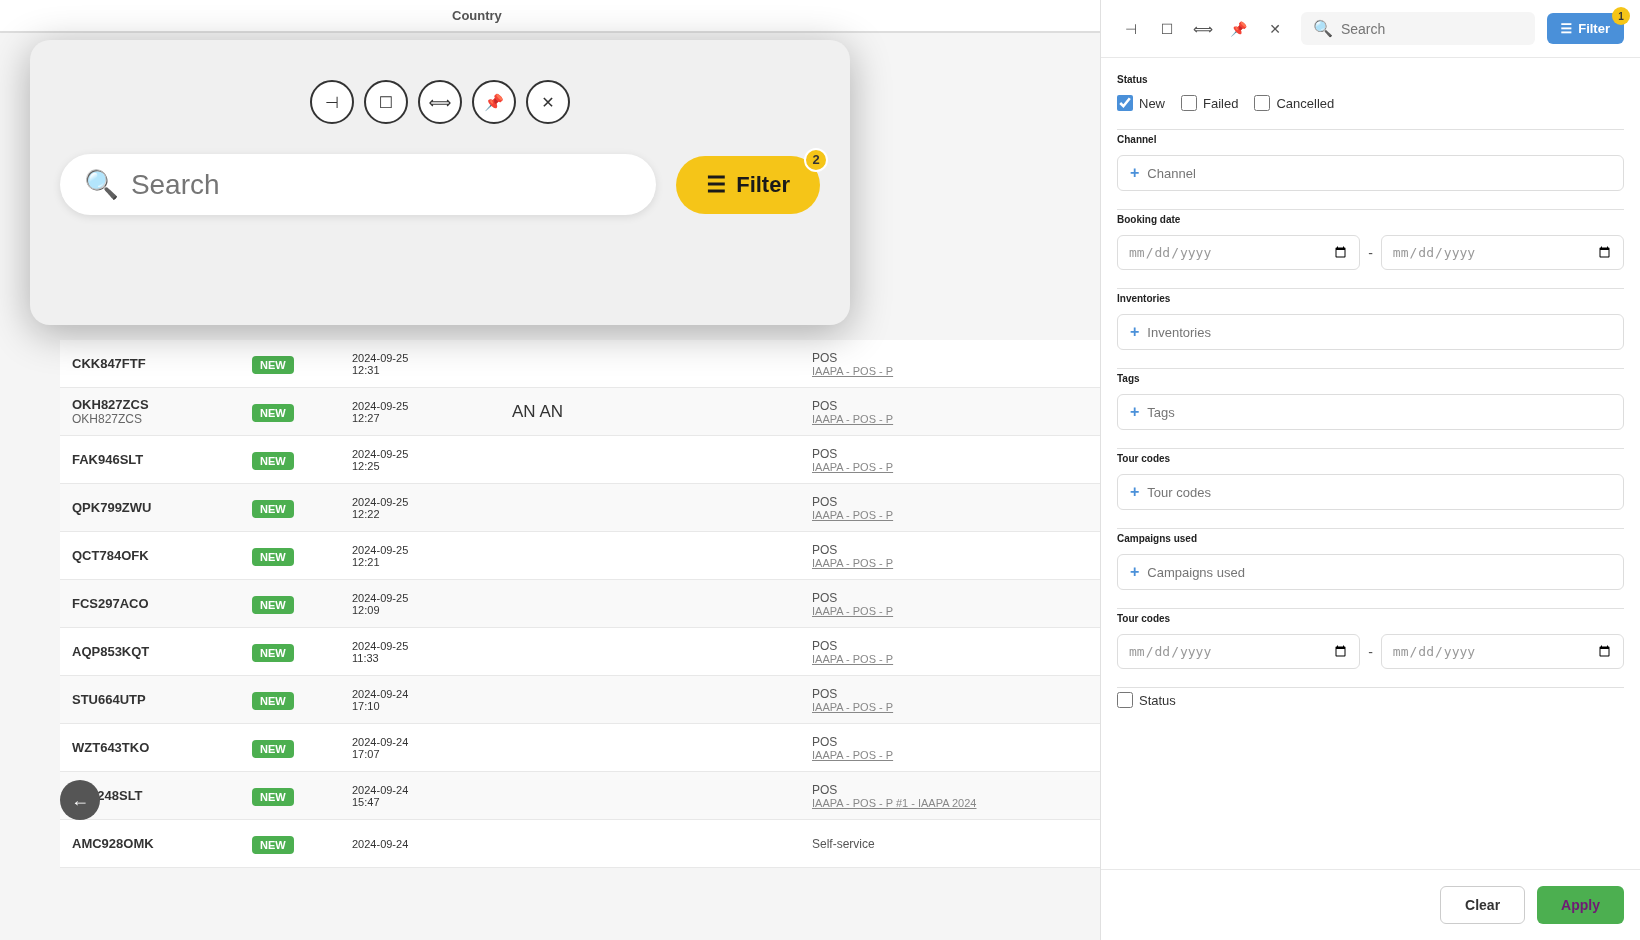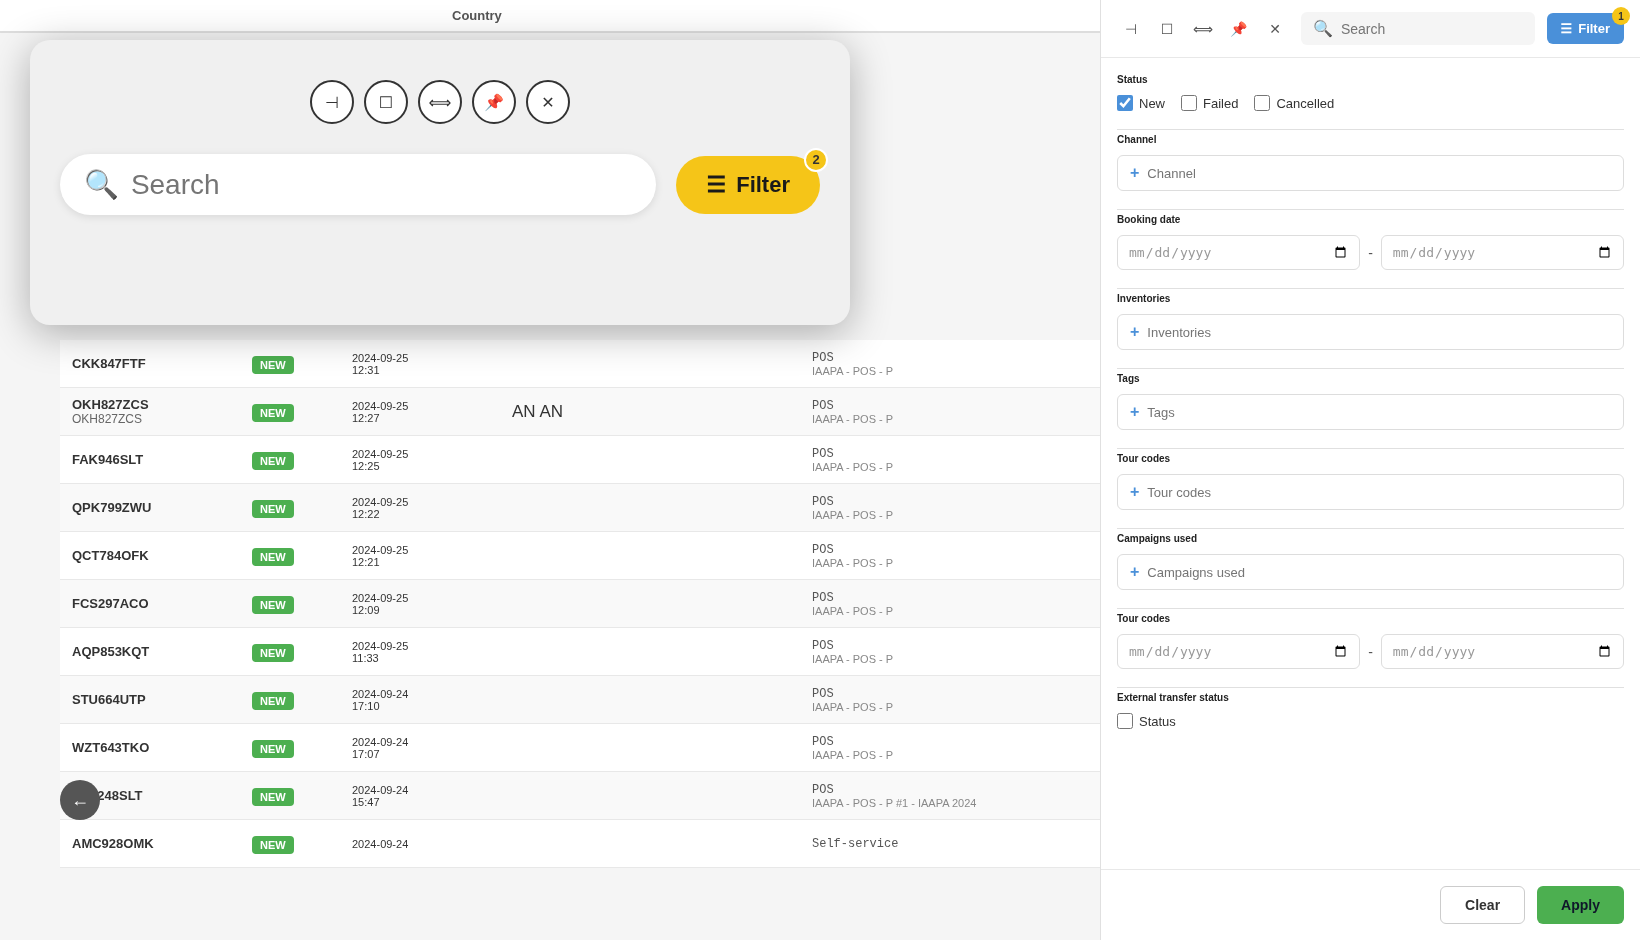--- a/index.html
+++ b/index.html
@@ -93,26 +93,26 @@
     .col-channel {
       width: 200px;
       padding: 8px 12px;
       font-size: 12px;
       color: #333;
     }
 
     .col-channel .channel-main {
       font-size: 12px;
       color: #555;
-      font-family: Liberation Mono, monospace;
     }
 
     .col-channel .channel-sub {
       font-size: 11px;
       color: #888;
+      text-decoration: underline;
     }
 
     
     .table-header {
       display: flex;
       align-items: center;
       padding: 8px 12px;
       border-bottom: 2px solid #ddd;
       background: #fff;
     }
@@ -442,21 +442,21 @@
       cursor: pointer;
     }
 
     .btn-apply {
       background: #4caf50;
       border: none;
       border-radius: 6px;
       padding: 10px 24px;
       font-size: 14px;
       font-weight: 600;
-      color: #0f172a;
+      color: #701a75;
       cursor: pointer;
     }
 
     .divider {
       height: 1px;
       background: #e0e0e0;
       margin: 4px 0;
     }
   </style>
 </head>
@@ -787,21 +787,20 @@
       <div class="date-range-wrap">
         <input type="date" class="date-input" placeholder="yyyy-mm-dd" style="">
         <span class="date-separator">-</span>
         <input type="date" class="date-input" placeholder="yyyy-mm-dd" style="">
       </div>
     </div>
 
     <div class="divider"></div>
 
     <div class="filter-section">
-      <div class="filter-section-title">External transfer status</div>
       <label class="status-option">
         <input type="checkbox" style="">
         <span>Status</span>
       </label>
     </div>
 
   </div>
 
   <div class="filter-panel-footer">
     <button class="btn-clear">Clear</button>

